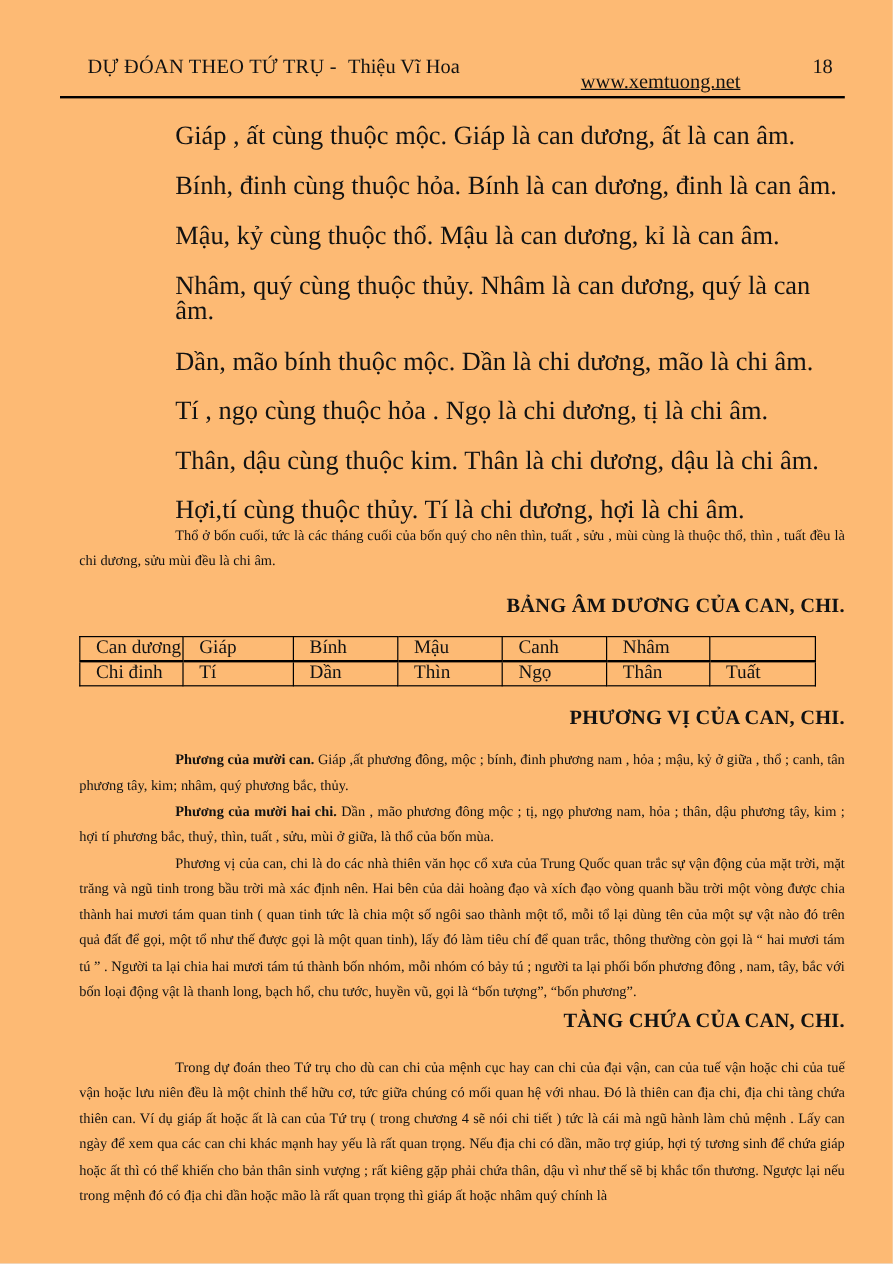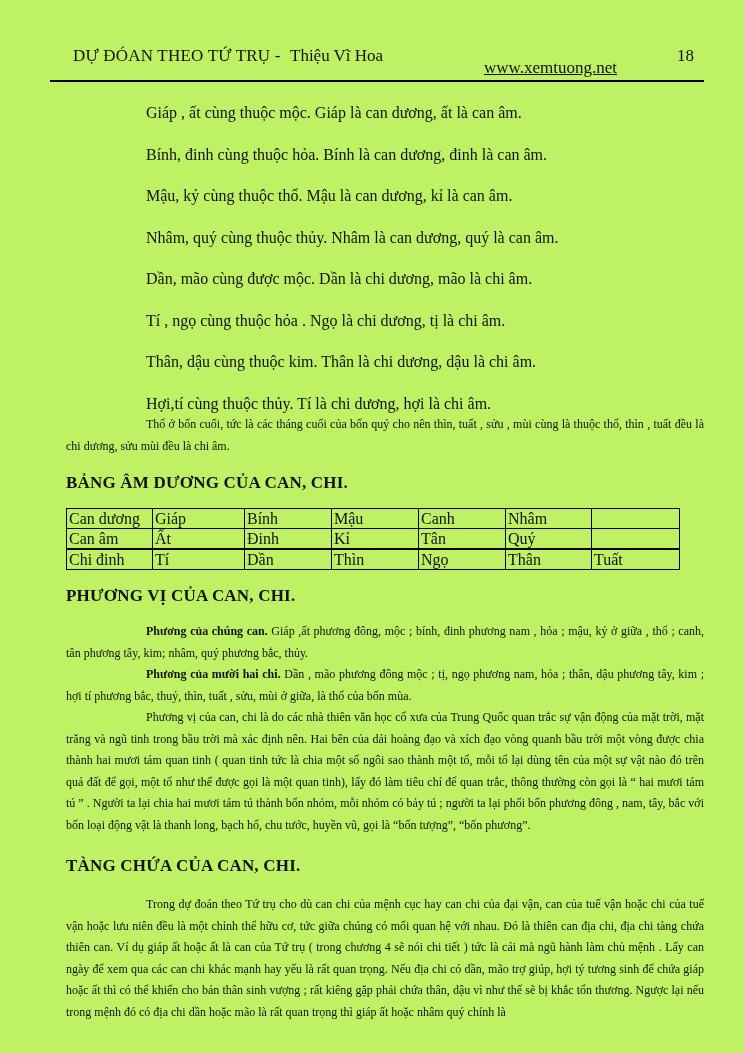--- a/index.html
+++ b/index.html
@@ -1,21 +1,21 @@
 <!DOCTYPE html>
 <html><head>
 <meta charset="utf-8">
 <style>
   html, body { margin: 0; padding: 0; background: #e8e8e8; }
   .page {
     position: relative;
     width: 744px;
     height: 1053px;
     margin: 0 auto;
-    background: #bef264;
+    background: #fdba74;
     font-family: "Liberation Serif", "DejaVu Serif", serif;
     color: #121212;
     box-sizing: border-box;
     padding: 46px 40px 0 66px;
     overflow: hidden;
   }
   
   .header {
     position: relative;
     height: 22px;
@@ -27,51 +27,51 @@
   .header .h-site    { position: absolute; left: 418px; top: 12px; color: #121212; }
   .header .h-page    { position: absolute; right: 10px; top: 0; }
   .rule {
     border: none;
     border-top: 2px solid #000;
     margin: 12px 0 10px -16px;
   }
   
   .intro-line {
     margin-left: 80px;
-    font-size: 16px;
+    font-size: 22px;
     line-height: 21.5px;
     margin-top: 20px;
   }
   p.body-par {
     margin: 0;
     font-size: 12px;
     line-height: 21.5px;
     text-align: justify;
     text-indent: 80px;
   }
   
   h2.sec-heading {
     font-size: 17px;
     font-weight: bold;
-    text-align: left;
+    text-align: right;
     margin: 16px 0 15px 0;
     letter-spacing: 0.2px;
   }
   
   table.ad-table {
     border-collapse: collapse;
     width: 613px;
     table-layout: fixed;
     margin: 4px 0 6px 0;
   }
   table.ad-table td {
     border: 1.6px solid #000;
     height: 19px;
     font-size: 16px;
-    padding: 0 0 0 2px;
+    padding: 0 0 0 13px;
     overflow: hidden;
     white-space: nowrap;
   }
   table.ad-table tr.thick-top td { border-top-width: 2.6px; }
   .bold-lead { font-weight: bold; }
   .sp { margin-top: 10px; }
 </style>
 </head>
 <body>
 
@@ -83,21 +83,21 @@
     <a class="h-site" href="#">www.xemtuong.net</a>
     <span class="h-page">18</span>
   </div>
   <hr class="rule">
 
   <div>
     <div class="intro-line">Giáp , ất cùng thuộc mộc. Giáp là can dương, ất là can âm.</div>
     <div class="intro-line">Bính, đinh cùng thuộc hỏa. Bính là can dương, đinh là can âm.</div>
     <div class="intro-line">Mậu, kỷ cùng thuộc thổ. Mậu là can dương, kỉ là can âm.</div>
     <div class="intro-line">Nhâm, quý cùng thuộc thủy. Nhâm là can dương, quý là can âm.</div>
-    <div class="intro-line">Dần, mão cùng được mộc. Dần là chi dương, mão là chi âm.</div>
+    <div class="intro-line">Dần, mão bính thuộc mộc. Dần là chi dương, mão là chi âm.</div>
     <div class="intro-line">Tí , ngọ cùng thuộc hỏa . Ngọ là chi dương, tị là chi âm.</div>
     <div class="intro-line">Thân, dậu cùng thuộc kim. Thân là chi dương, dậu là chi âm.</div>
     <div class="intro-line">Hợi,tí cùng thuộc thủy. Tí là chi dương, hợi là chi âm.</div>
   </div>
 
   <p class="body-par">Thổ ở bốn cuối, tức là các tháng cuối của bốn quý cho nên thìn, tuất , sửu , mùi cùng là thuộc thổ, thìn , tuất đều là chi dương, sửu mùi đều là chi âm.</p>
 
   <h2 class="sec-heading">BẢNG ÂM DƯƠNG CỦA CAN, CHI.</h2>
 
   <table class="ad-table">
@@ -113,46 +113,37 @@
     <tbody>
         <tr>
       <td>Can dương</td>
       <td>Giáp</td>
       <td>Bính</td>
       <td>Mậu</td>
       <td>Canh</td>
       <td>Nhâm</td>
       <td></td>
     </tr>
-    <tr>
-      <td>Can âm</td>
-      <td>Ất</td>
-      <td>Đinh</td>
-      <td>Kỉ</td>
-      <td>Tân</td>
-      <td>Quý</td>
-      <td></td>
-    </tr>
     <tr class="thick-top">
       <td>Chi đinh</td>
       <td>Tí</td>
       <td>Dần</td>
       <td>Thìn</td>
       <td>Ngọ</td>
       <td>Thân</td>
       <td>Tuất</td>
     </tr>
   </tbody>
     </table>
 
   <h2 class="sec-heading">PHƯƠNG VỊ CỦA CAN, CHI.</h2>
 
-  <p class="body-par sp"><b class="bold-lead">Phương của chúng can.</b><span> Giáp ,ất  phương đông, mộc ; bính, đinh phương nam , hỏa ; mậu, kỷ ở giữa , thổ ; canh, tân phương tây, kim; nhâm, quý phương bắc, thủy.</span></p>
+  <p class="body-par sp"><b class="bold-lead">Phương của mười can.</b><span> Giáp ,ất  phương đông, mộc ; bính, đinh phương nam , hỏa ; mậu, kỷ ở giữa , thổ ; canh, tân phương tây, kim; nhâm, quý phương bắc, thủy.</span></p>
 
   <p class="body-par"><b class="bold-lead">Phương của mười hai chi.</b><span>  Dần , mão phương đông mộc ; tị, ngọ phương nam, hỏa ; thân, dậu phương tây, kim ; hợi tí phương bắc, thuỷ, thìn, tuất , sửu, mùi ở giữa, là thổ của bốn mùa.</span></p>
 
   <p class="body-par">Phương vị của can, chi là do các nhà thiên văn học cổ xưa của Trung Quốc quan trắc sự vận động của mặt trời, mặt trăng và ngũ tinh trong bầu trời mà xác định nên. Hai bên của dải hoàng đạo  và xích đạo vòng quanh bầu trời một vòng được chia thành hai mươi tám quan tinh ( quan tinh tức là chia một số ngôi sao thành một tổ, mỗi tổ lại dùng tên của một sự vật nào đó trên quả đất để gọi, một tổ như thế được gọi là một quan tinh), lấy đó làm tiêu chí  để quan trắc, thông thường còn gọi là “ hai mươi tám tú ” . Người ta lại chia hai mươi tám tú thành bốn nhóm, mỗi nhóm có bảy tú ; người ta lại phối bốn phương đông , nam, tây, bắc với bốn loại động vật là thanh long, bạch hổ, chu tước, huyền vũ, gọi là “bốn tượng”, “bốn phương”.</p>
 
-  <h2 class="sec-heading" style="margin-top:20px; margin-bottom:18px;">TÀNG CHỨA CỦA CAN, CHI.</h2>
+  <h2 class="sec-heading" style="margin-top:3px; margin-bottom:18px;">TÀNG CHỨA CỦA CAN, CHI.</h2>
 
   <p class="body-par sp">Trong dự đoán theo Tứ trụ cho dù can chi của mệnh cục hay can chi của đại vận, can của tuế vận hoặc chi của tuế vận hoặc lưu niên đều là một chỉnh thể hữu cơ, tức giữa chúng có mối quan hệ với nhau. Đó là thiên can địa chi, địa chi tàng chứa thiên can. Ví dụ giáp ất hoặc ất là can của Tứ trụ ( trong chương 4 sẽ nói chi tiết ) tức là cái mà ngũ hành làm chủ mệnh . Lấy can ngày để xem qua các can chi khác mạnh hay yếu là rất quan trọng. Nếu  địa chi có dần, mão trợ giúp, hợi tý tương sinh để chứa giáp hoặc ất thì có thể khiến cho bản thân sinh vượng ; rất kiêng gặp phải chứa thân, dậu vì như thế sẽ bị khắc tổn thương. Ngược lại nếu trong mệnh đó có địa chi dần hoặc mão là rất quan trọng thì giáp ất hoặc nhâm quý chính là</p>
 
 </div>
 
 </body></html>

